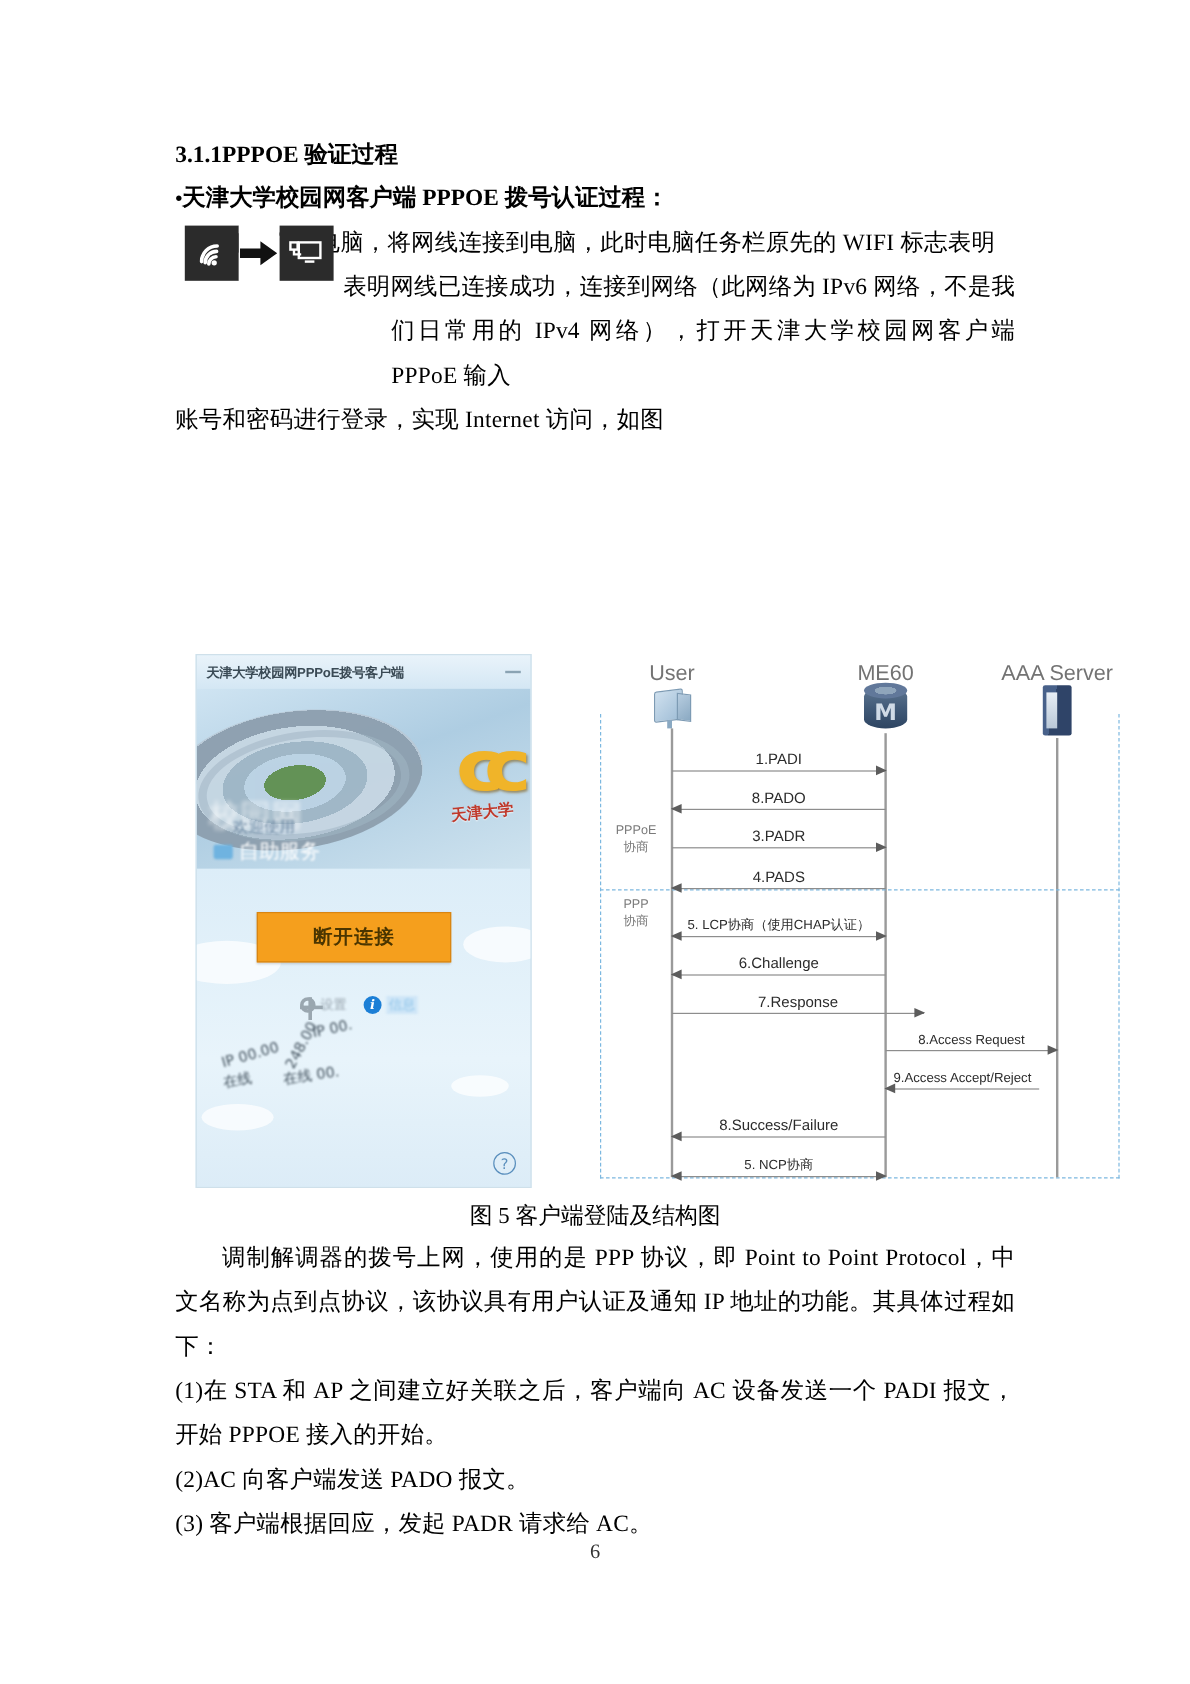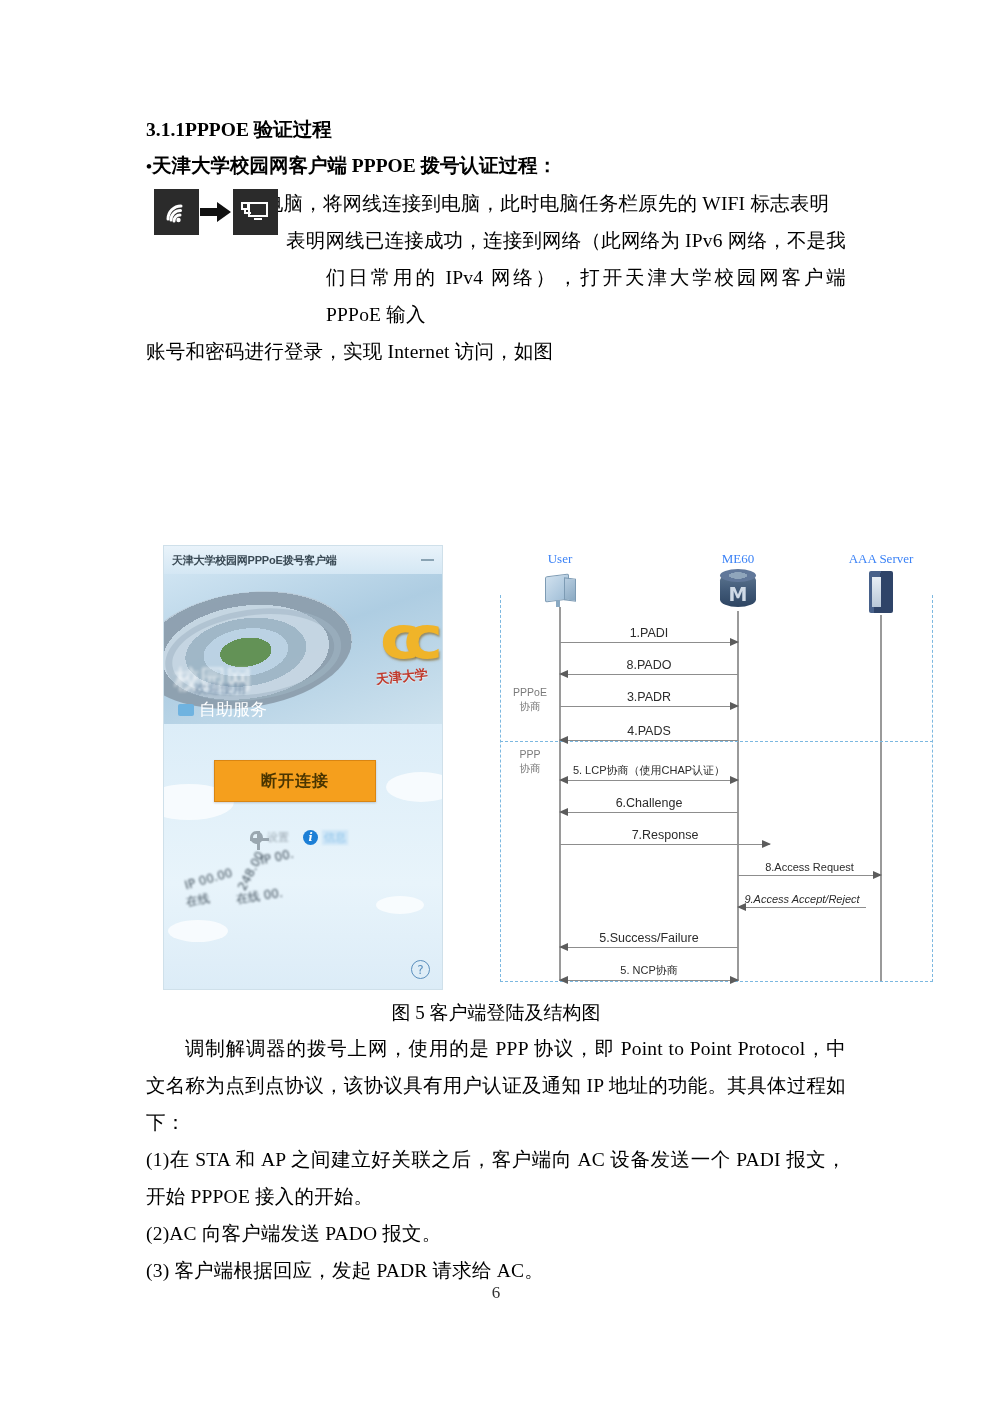--- a/index.html
+++ b/index.html
@@ -271,25 +271,24 @@
   .seq-frame {
     position: absolute;
     left: 12px; top: 50px;
     right: 10px; bottom: 8px;
     border-left: 1px dashed #7cb8e0;
     border-right: 1px dashed #7cb8e0;
     border-bottom: 1px dashed #7cb8e0;
   }
   .node-label {
     position: absolute;
-    font-size: 13px;
-    color: #3b82f6;
+    font-size: 18px;
+    color: #737373;
     transform: translateX(-50%);
     white-space: nowrap;
-    font-family: Liberation Serif, serif;
   }
   .lifeline {
     position: absolute;
     width: 1.6px;
     background: #9a9a9a;
   }
   .phase-label {
     position: absolute;
     font-size: 10.5px;
     color: #7a7a7a;
@@ -599,28 +598,28 @@
         <span class="line"></span>
           <span class="arrow-r"></span>
       </div>
 
       <div class="msg" style="left:250px; width:143px; top:313px;">
         <span class="txt small">8.Access Request</span>
         <span class="line"></span>
           <span class="arrow-r"></span>
       </div>
 
-      <div class="msg" style="left:250px; width:128px; top:345px;font-style:italic;">
+      <div class="msg" style="left:250px; width:128px; top:345px;">
         <span class="txt small">9.Access Accept/Reject</span>
         <span class="line"></span>
           <span class="arrow-l"></span>
       </div>
 
       <div class="msg" style="left:72px; width:178px; top:385px;">
-        <span class="txt">5.Success/Failure</span>
+        <span class="txt">8.Success/Failure</span>
         <span class="line"></span>
           <span class="arrow-l"></span>
       </div>
 
       <div class="msg" style="left:72px; width:178px; top:418px;">
         <span class="txt small">5. NCP协商</span>
         <span class="line"></span>
         <span class="arrow-r"></span>
         <span class="arrow-l"></span>
       </div>

